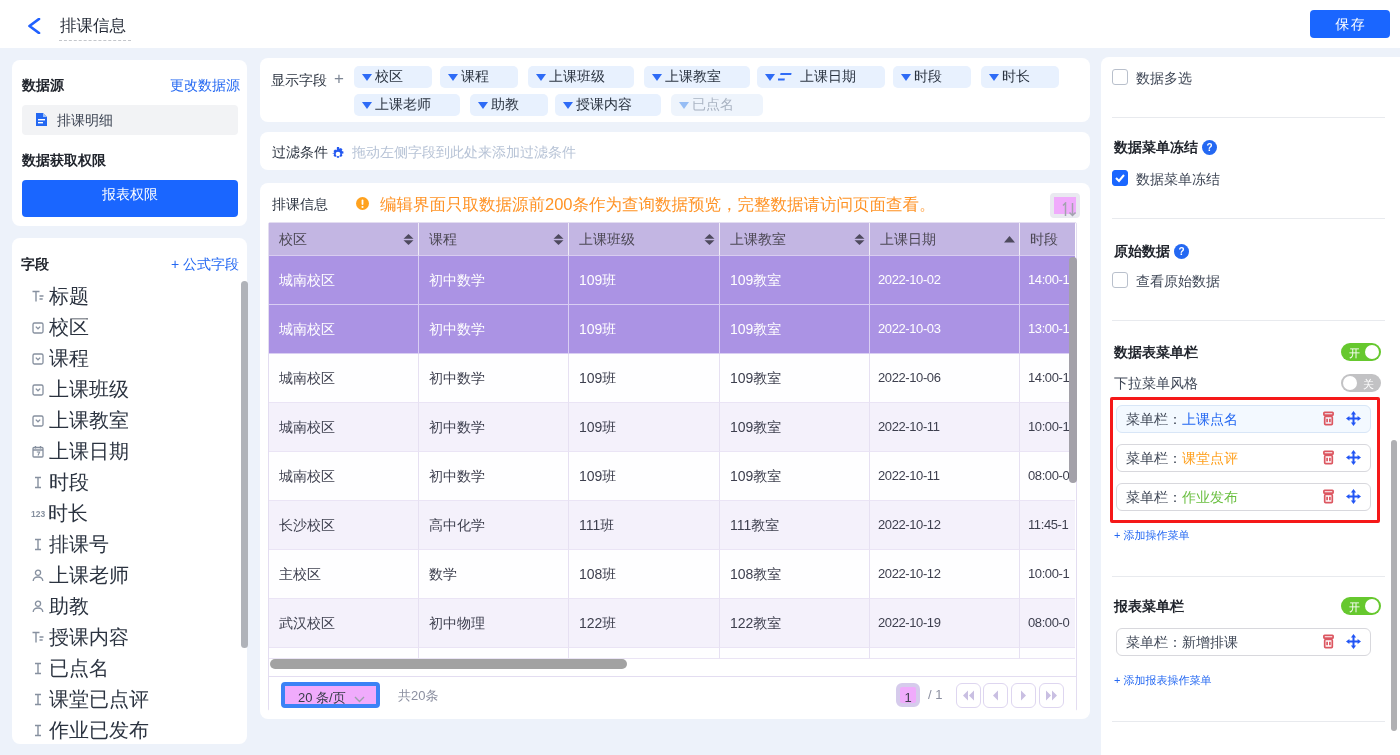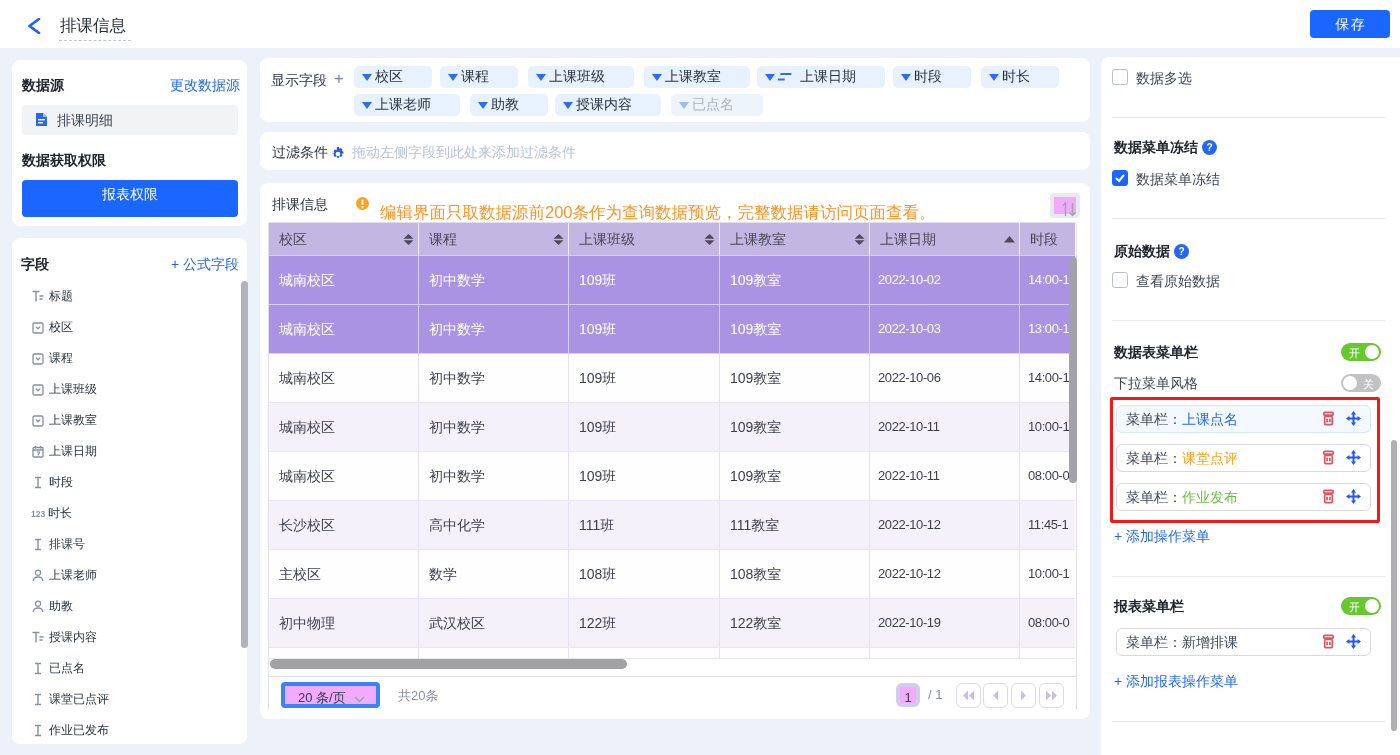--- a/index.html
+++ b/index.html
@@ -19,21 +19,21 @@
 .ltitle { font-weight:bold; font-size:14px; color:#20242c; }
 .bluelink { color:#2468f2; font-size:14px; }
 #dsrow { position:absolute; left:22px; top:77px; width:218px; }
 #dsbox { position:absolute; left:22px; top:105px; width:216px; height:30px; background:#f2f3f5; border-radius:4px;
   line-height:30px; color:#3d4554; }
 #permbtn { position:absolute; left:22px; top:180px; width:216px; height:37px; background:#1a66ff; border-radius:4px;
   color:#fff; text-align:center; line-height:29px; }
 #fieldhead { position:absolute; left:21px; top:256px; width:218px; }
 .fitem { position:absolute; left:32px; height:31px; display:flex; align-items:center; }
 .fitem svg { margin-right:5px; flex:none; }
-.fitem span { color:#2b3340; font-size:12px;font-family:Liberation Serif, serif; }
+.fitem span { color:#2b3340; font-size:20px;font-family:Liberation Serif, serif; }
 .vsb { position:absolute; border-radius:4px; background:#b0b3b9; }
 
 #mcard1 { left:260px; top:58px; width:830px; height:64px; }
 #mcard2 { left:260px; top:132px; width:830px; height:38px; }
 #mcard3 { left:260px; top:183px; width:830px; height:536px; }
 .chip { position:absolute; height:22px; background:#e8f1fe; border-radius:5px; display:flex; align-items:center;
   padding:0 29px 0 8px; color:#2a3340; font-size:14px; }
 .chip .caret { width:0; height:0; border-left:5px solid transparent; border-right:5px solid transparent;
   border-top:7px solid #2e6bf6; margin-right:3px; }
 .chip.gray { background:#eef4fc; color:#a9b3c2; }
@@ -73,21 +73,21 @@
 .toggle.on .knob { right:2px; }
 .toggle.off .knob { left:2px; }
 .toggle span { position:absolute; top:2.5px; font-size:11px; color:#fff; }
 .toggle.on span { left:8px; }
 .toggle.off span { right:7px; }
 #redbox { position:absolute; left:1110px; top:397px; width:270px; height:126px; border:3px solid #f51818; border-radius:2px; }
 .mitem { position:absolute; left:1116px; width:255px; height:28px; border:1px solid #d8d8dd; border-radius:6px; background:#fff;
   line-height:26px; padding-left:9px; color:#3f4756; }
 .mitem.first { background:#f3f9ff; border-color:#d8e6f7; }
 .micons { position:absolute; right:9px; top:5px; display:flex; gap:10px; }
-.addlink { position:absolute; left:1114px; color:#2468f2; font-size:14px; }
+.addlink { position:absolute; left:1114px; color:#2468f2; font-size:11px; }
 </style>
 </head>
 <body>
 <div id="topbar">
   <svg id="back" viewBox="0 0 13 16">
       <polyline points="11,1 1.5,8 11,15" fill="none" stroke="#2161ff" stroke-width="2.7" stroke-linecap="round" stroke-linejoin="round"></polyline>
     </svg>
   <div id="title">排课信息</div>
   <div id="title-dash"></div>
   <div id="savebtn">保存</div>
@@ -234,21 +234,21 @@
     <circle cx="8" cy="8" r="2.7" fill="#fff"></circle>
   </svg>
 <div class="abs" style="left:352px;top:144px;color:#b7c3d6;">拖动左侧字段到此处来添加过滤条件</div>
 <div class="card" id="mcard3"></div>
 <div class="abs" style="left:272px;top:196px;">排课信息</div>
 <svg class="abs" style="left:356px;top:196.5px" width="13" height="13" viewBox="0 0 13 13">
     <circle cx="6.5" cy="6.5" r="6.5" fill="#ffa21f"></circle>
     <rect x="5.6" y="2.5" width="1.8" height="5.4" rx="0.9" fill="#fff"></rect>
     <circle cx="6.5" cy="10" r="1.05" fill="#fff"></circle>
   </svg>
-<div class="abs" style="left:380px;top:194px;color:#ff9326;font-size:16.5px;margin-top:8px;">编辑界面只取数据源前200条作为查询数据预览，完整数据请访问页面查看。</div>
+<div class="abs" style="left:380px;top:194px;color:#ff9326;font-size:16.5px;">编辑界面只取数据源前200条作为查询数据预览，完整数据请访问页面查看。</div>
 <div class="abs pbox" style="left:1050px;top:193px;width:30px;height:25px;border-color:#e9e9f0;">
     <svg width="16" height="15" viewBox="0 0 16 15" style="position:absolute;left:7px;top:5px">
       <path d="M2 3.5L4.5 1v13" fill="none" stroke="#a3a3af" stroke-width="1.5"></path>
       <path d="M11.5 1v12.2M8.5 10.5l3 3 3-3" fill="none" stroke="#a3a3af" stroke-width="1.5"></path>
     </svg>
   </div>
 
 <div id="twrap">
     <div class="trow" id="thead">
       <div class="cell c1">校区<svg class="sorticon" width="11" height="11" viewBox="0 0 11 11" style="top:11px">
@@ -322,22 +322,22 @@
     </div>
     <div class="trow plain" style="top:327px">
       <div class="cell c1">主校区</div>
       <div class="cell c2">数学</div>
       <div class="cell c3">108班</div>
       <div class="cell c4">108教室</div>
       <div class="cell c5">2022-10-12</div>
       <div class="cell c6">10:00-1</div>
     </div>
     <div class="trow stripe" style="top:376px">
+      <div class="cell c1">武汉校区</div>
       <div class="cell c2">初中物理</div>
-      <div class="cell c1">武汉校区</div>
       <div class="cell c3">122班</div>
       <div class="cell c4">122教室</div>
       <div class="cell c5">2022-10-19</div>
       <div class="cell c6">08:00-0</div>
     </div>
     <div class="trow plain" style="top:425px;height:11px;border-bottom:none">
       <div class="cell c1">长沙校区</div>
       <div class="cell c2">高中化学</div>
       <div class="cell c3">111班</div>
       <div class="cell c4">111教室</div>

